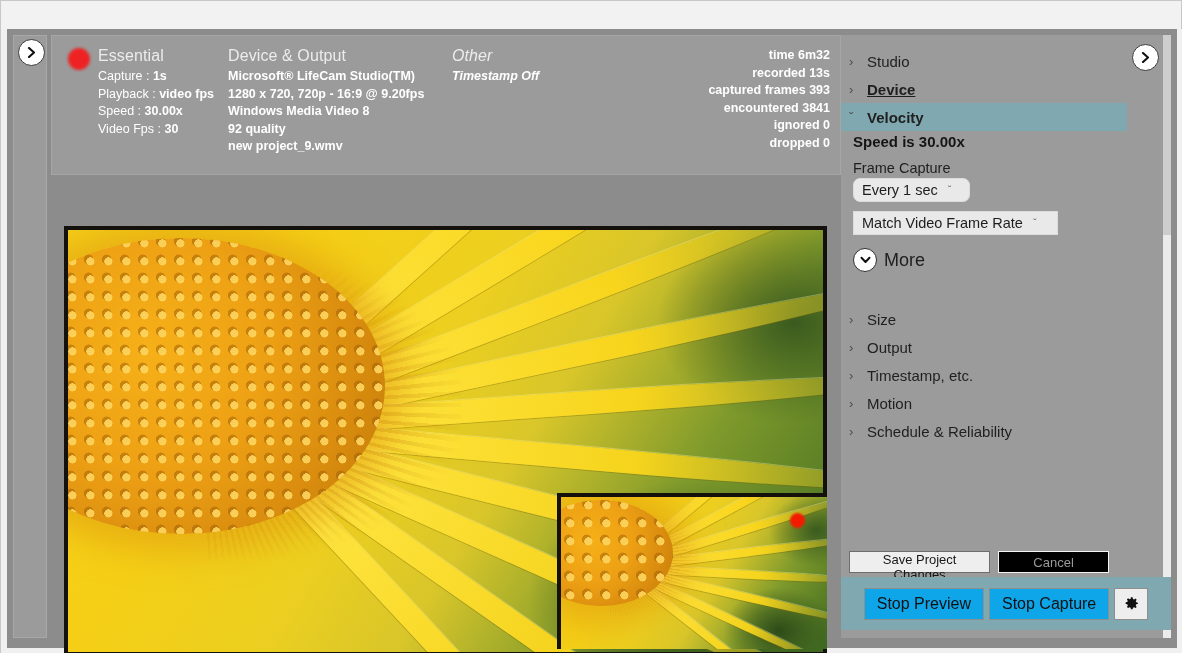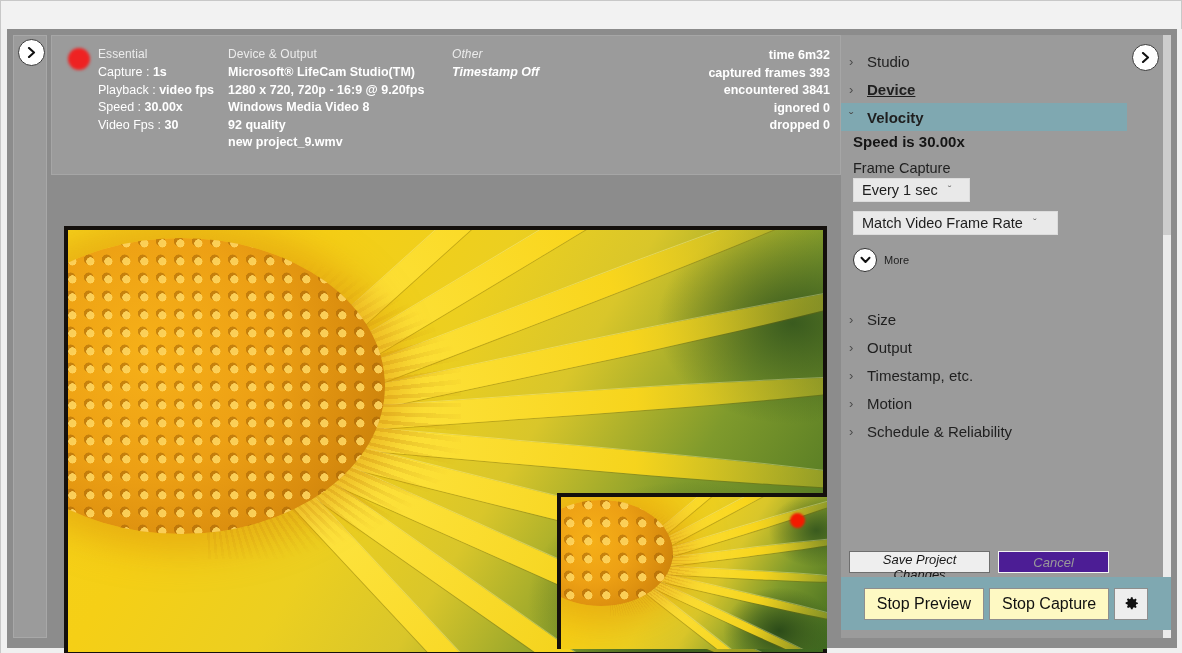--- a/index.html
+++ b/index.html
@@ -138,21 +138,21 @@
     border-radius: 50%;
     background: #ee2222;
     filter: blur(1.6px);
   }
   .info-col {
     position: absolute;
     top: 11px;
     color: #ffffff;
   }
   .info-head {
-    font-size: 12px;
+    font-size: 16px;
     font-weight: normal;
     color: #ececec;
     letter-spacing: .1px;
     margin-bottom: 3px;
     white-space: nowrap;
   }
   .info-line {
     font-size: 12.5px;
     line-height: 17.5px;
     white-space: nowrap;
@@ -389,88 +389,87 @@
   .dropdown .dd-text {
     font-size: 14.5px;
     color: #1d1d1d;
     white-space: nowrap;
   }
   .dropdown .dd-caret {
     margin-left: 10px;
     font-size: 11px;
     color: #5a5a5a;
   }
-  #dd-frame-capture { width: 117px; }
+  #dd-frame-capture { width: 117px; border-radius: 7px; }
   #dd-frame-playback { width: 205px; }
 
   #more-row {
     display: flex;
     align-items: center;
     padding-left: 8px;
     margin-top: 4px;
     cursor: default;
     width: 120px;
   }
   #more-circle {
     width: 22px; height: 22px;
     border-radius: 50%;
     background: #ffffff;
     border: 1.5px solid #2f2f2f;
     display: flex;
     align-items: center;
     justify-content: center;
     margin-right: 7px;
   }
-  #more-label { font-size: 11px; color: #1f1f1f; }
+  #more-label { font-size: 18px; color: #1f1f1f; }
 
   
   #project-actions {
     position: absolute;
     left: 8px;
     top: 516px;
     width: 260px;
     display: flex;
   }
   .btn-flat {
     height: 22px;
     font-size: 13px;
     font-family: "Liberation Sans", sans-serif;
     cursor: default;
     box-sizing: border-box;
-    font-style: italic;
   }
   #save-project-btn {
     background: #eeeeee;
     border: 1px solid #6e6e6e;
     color: #171717;
     padding: 0 7px;
   }
   #cancel-btn {
-    background: #4c1d95;
+    background: #000000;
     border: 1px solid #f4f4f4;
     color: #9a9a9a;
     width: 114px;
     margin-left: 8px;
   }
 
   
   #action-bar {
     position: absolute;
     left: 0;
     bottom: 8px;
     width: 330px;
     height: 53px;
     background: #7fa8b1;
     display: flex;
     align-items: center;
     justify-content: center;
   }
   .action-btn {
     height: 32px;
-    background: #fef9c3;
+    background: #0ea5e9;
     border: 1px solid #8e8e8e;
     color: #111;
     font-size: 16px;
     font-family: "Liberation Sans", sans-serif;
     padding: 0 12px;
     margin-right: 5px;
     cursor: default;
     box-sizing: border-box;
   }
   #gear-btn {
@@ -529,20 +528,21 @@
         <div class="info-line b">new project_9.wmv</div>
       </div>
 
       <div class="info-col" id="col-other">
         <div class="info-head">Other</div>
         <div class="info-line b">Timestamp Off</div>
       </div>
 
       <div id="col-stats">
         <div class="info-line">time 6m32</div>
+        <div class="info-line">recorded 13s</div>
         <div class="info-line">captured frames 393</div>
         <div class="info-line">encountered 3841</div>
         <div class="info-line">ignored 0</div>
         <div class="info-line">dropped 0</div>
       </div>
     </div>
 
     <div id="preview-wrap">
       <div id="preview-main">
         <div class="flower">

